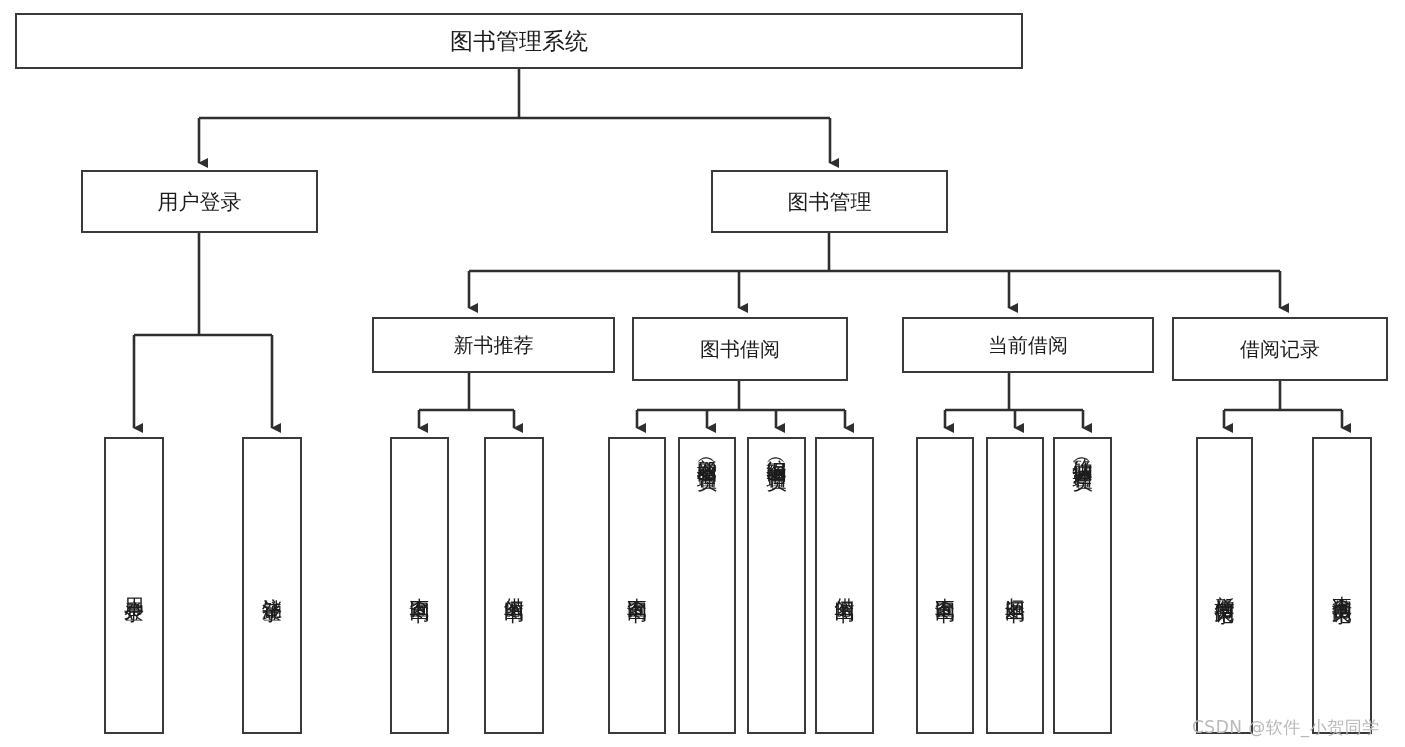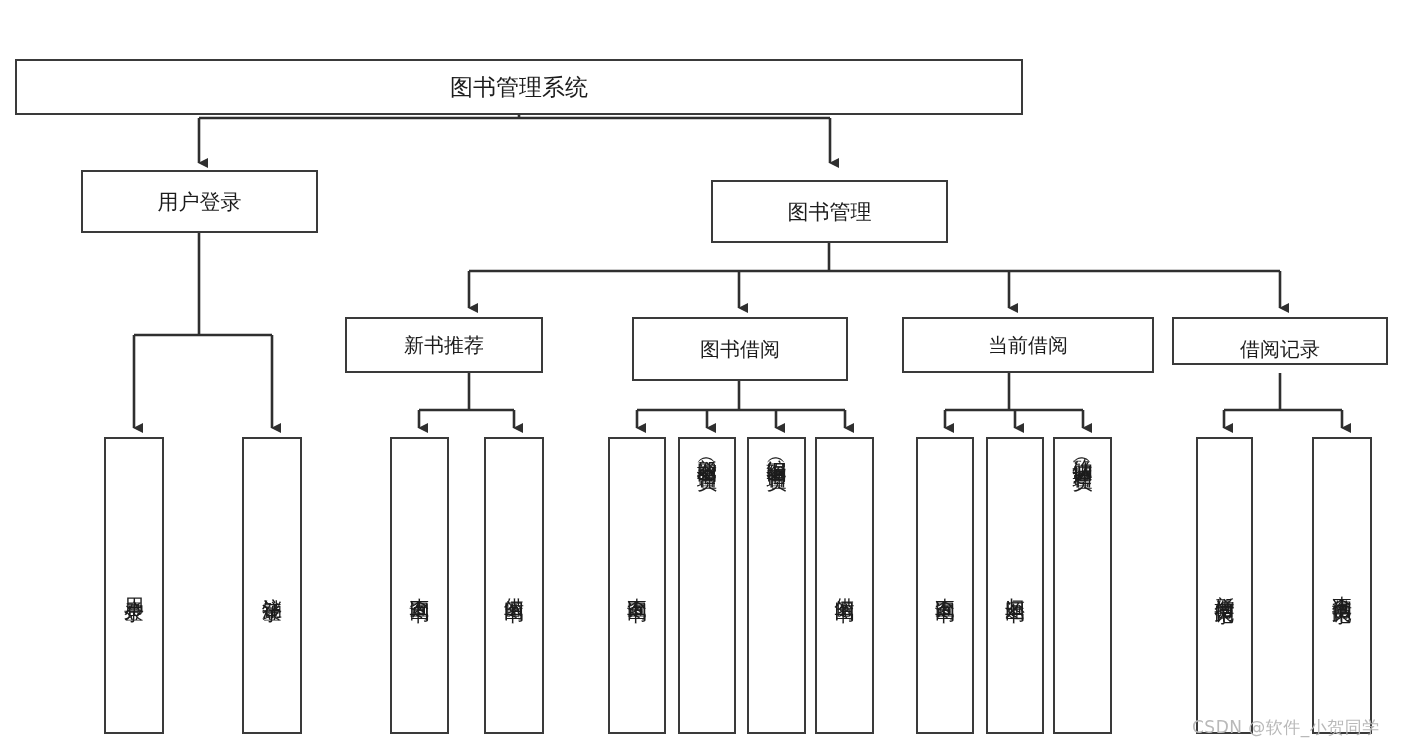--- a/index.html
+++ b/index.html
@@ -31,21 +31,20 @@
     border: 2px solid #3a3a3a;
     background: #ffffff;
     display: flex;
     align-items: center;
     justify-content: center;
     color: #1c1c1c;
     text-align: center;
   }
   .node.root {
     font-size: 23px;
-    margin-top: 46px;
   }
   .node.lvl1 {
     font-size: 21px;
   }
   .node.lvl2 {
     font-size: 20px;
   }
   .node.leaf {
     font-size: 20px;
     writing-mode: vertical-rl;
@@ -122,34 +121,34 @@
     </g>
   </svg>
 
   <div class="node root" style="left:15px; top:13px; width:1008px; height:56px;">
     <span>图书管理系统</span>
   </div>
 
   <div class="node lvl1" style="left:81px; top:170px; width:237px; height:63px;">
     <span>用户登录</span>
   </div>
-  <div class="node lvl1" style="left:711px; top:170px; width:237px; height:63px;margin-top:10px;">
+  <div class="node lvl1" style="left:711px; top:170px; width:237px; height:63px;">
     <span>图书管理</span>
   </div>
 
-  <div class="node lvl2" style="left:345px; top:317px; width:198px; height:56px;font-family:Liberation Mono, monospace;">
+  <div class="node lvl2" style="left:372px; top:317px; width:243px; height:56px;font-family:Liberation Mono, monospace;">
     <span>新书推荐</span>
   </div>
   <div class="node lvl2" style="left:632px; top:317px; width:216px; height:64px;">
     <span>图书借阅</span>
   </div>
   <div class="node lvl2" style="left:902px; top:317px; width:252px; height:56px;">
     <span>当前借阅</span>
   </div>
-  <div class="node lvl2" style="left:1172px; top:317px; width:216px; height:48px;align-items:flex-end;">
+  <div class="node lvl2" style="left:1172px; top:317px; width:216px; height:64px;">
     <span>借阅记录</span>
   </div>
 
   <div class="node leaf" style="left:104px; top:437px; width:60px; height:297px;">
     <span>用户登录</span>
   </div>
   <div class="node leaf" style="left:242px; top:437px; width:60px; height:297px;">
     <span>注销登录</span>
   </div>
 

